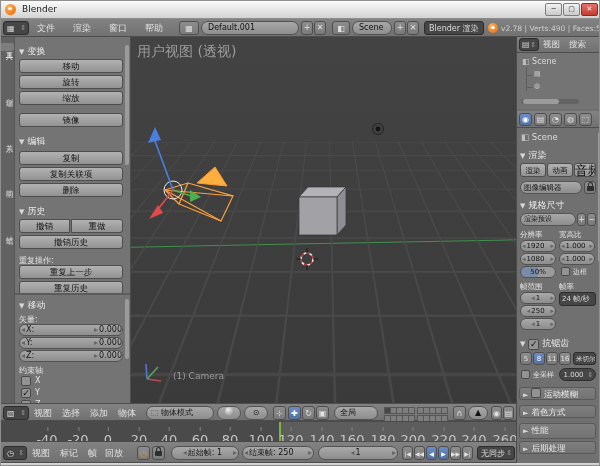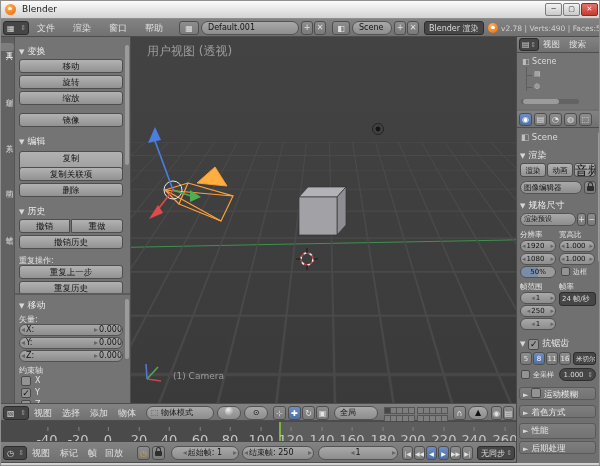--- a/index.html
+++ b/index.html
@@ -88,21 +88,21 @@
   </div>
 
   <div class="abs" style="left:14px;top:36px;width:116px;height:366px;background:#747474;border-right:1px solid #4d4d4d;overflow:hidden">
     <div class="abs phdr" style="left:4px;top:8px"><span class="tri">▼</span><span>变换</span></div>
     <span class="abs btn" style="left:4px;top:22px;width:104px;height:14px;line-height:13px">移动</span>
     <span class="abs btn" style="left:4px;top:54px;width:104px;height:14px;line-height:13px">缩放</span>
     <span class="abs btn" style="left:4px;top:38px;width:104px;height:14px;line-height:13px">旋转</span>
     <span class="abs btn" style="left:4px;top:76px;width:104px;height:14px;line-height:13px">镜像</span>
 
     <div class="abs phdr" style="left:4px;top:98px"><span class="tri">▼</span><span>编辑</span></div>
-    <span class="abs btn" style="left:4px;top:114px;width:104px;height:30px;line-height:13px">复制</span>
+    <span class="abs btn" style="left:4px;top:114px;width:104px;height:14px;line-height:13px">复制</span>
     <span class="abs btn" style="left:4px;top:130px;width:104px;height:14px;line-height:13px">复制关联项</span>
     <span class="abs btn" style="left:4px;top:146px;width:104px;height:14px;line-height:13px">删除</span>
 
     <div class="abs phdr" style="left:4px;top:168px"><span class="tri">▼</span><span>历史</span></div>
     <span class="abs btn" style="left:4px;top:182px;width:51px;height:14px;line-height:13px;border-radius:3px 0 0 3px">撤销</span>
     <span class="abs btn" style="left:56px;top:182px;width:52px;height:14px;line-height:13px;border-radius:0 3px 3px 0">重做</span>
     <span class="abs btn" style="left:4px;top:198px;width:104px;height:14px;line-height:13px">撤销历史</span>
     <span class="abs lbl" style="left:4px;top:218px">重复操作:</span>
     <span class="abs btn" style="left:4px;top:244px;width:104px;height:14px;line-height:13px">重复历史</span>
     <span class="abs btn" style="left:4px;top:228px;width:104px;height:14px;line-height:13px">重复上一步</span>
@@ -174,21 +174,21 @@
         <circle cx="247" cy="92" r="5.5" fill="none" stroke="#232323" stroke-width="1"></circle>
       </g>
 
       <g stroke-width="1.6">
         <line x1="16" y1="342" x2="30" y2="344" stroke="#c14b4b"></line>
         <line x1="16" y1="342" x2="27" y2="330" stroke="#57a557"></line>
         <line x1="16" y1="342" x2="15" y2="327" stroke="#5577cc"></line>
       </g>
     </svg>
 
-    <span class="abs" style="left:16px;top:6px;font-size:12px;color:#9c9c9c">用户视图 (透视)</span>
+    <span class="abs" style="left:6px;top:6px;font-size:14px;color:#9c9c9c">用户视图 (透视)</span>
     <span class="abs" style="left:42px;top:334px;font-size:9px;color:#9c9c9c">(1) Camera</span>
   </div>
 
   <div class="abs hbar" style="left:0;top:402px;width:515px;height:18px;border-top:1px solid #4d4d4d">
     <span class="abs dd" style="left:2px;top:2px;width:26px;height:14px;line-height:13px;padding-left:3px"><span>▧</span></span>
     <span class="abs menu" style="left:33px">视图</span>
     <span class="abs menu" style="left:61px">选择</span>
     <span class="abs menu" style="left:89px">添加</span>
     <span class="abs menu" style="left:117px">物体</span>
     <span class="abs pill" style="left:145px;top:2px;width:68px;height:14px;line-height:12px;padding-left:4px"><span style="color:#555">⬚ </span><span>物体模式</span></span>

